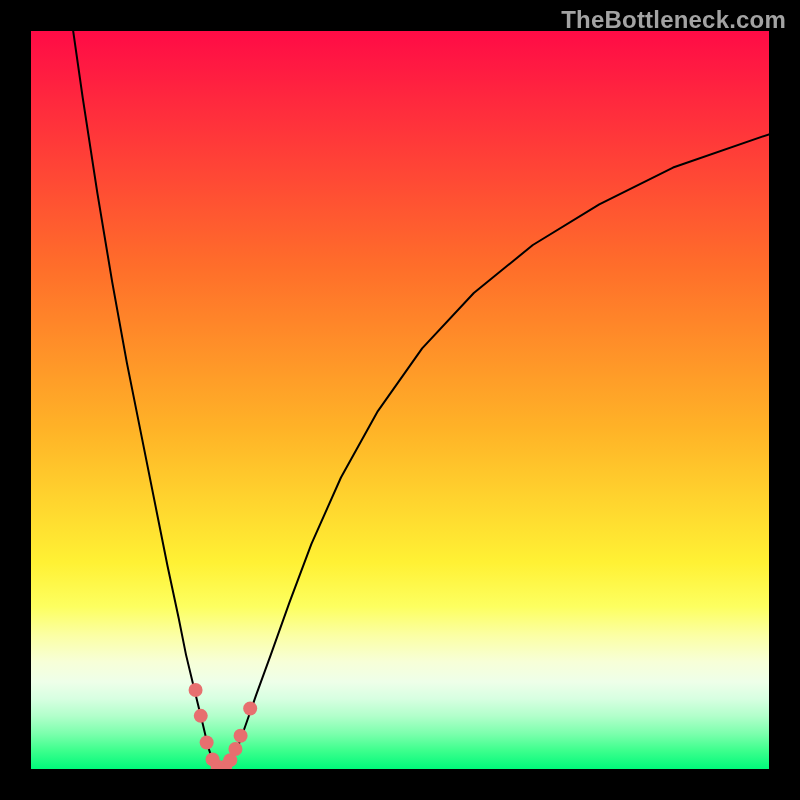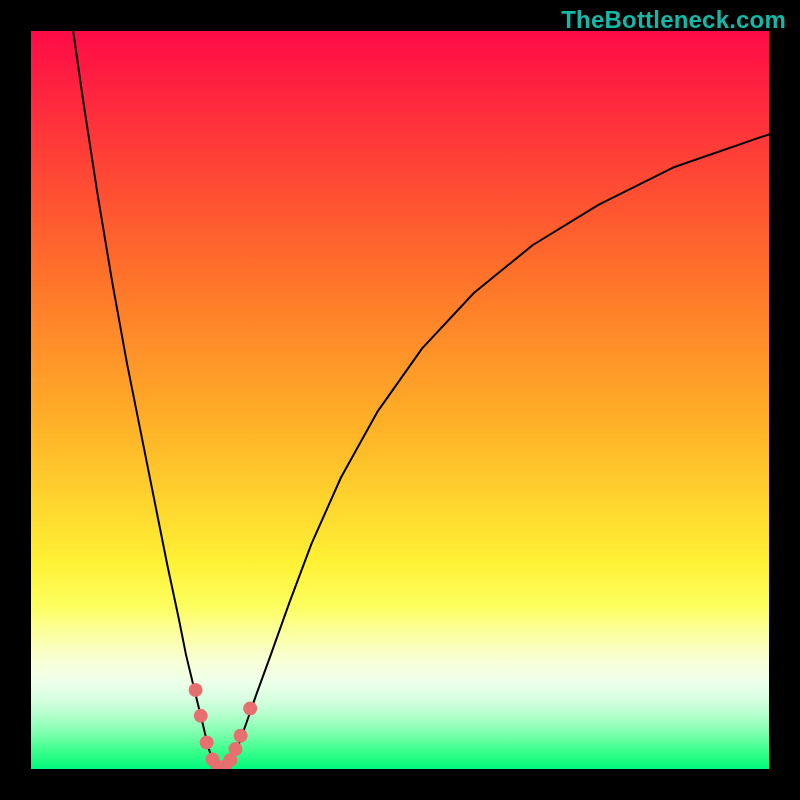--- a/index.html
+++ b/index.html
@@ -15,21 +15,21 @@
     width: 800px;
     height: 800px;
   }
   .watermark {
     position: absolute;
     top: 6px;
     right: 14px;
     font-family: Arial, Helvetica, sans-serif;
     font-size: 24px;
     font-weight: 600;
-    color: #14b8a6;
+    color: #a3a3a3;
     letter-spacing: 0.2px;
     z-index: 10;
   }
   .plot-area {
     position: absolute;
     left: 31px;
     top: 31px;
     width: 738px;
     height: 738px;
     overflow: hidden;

